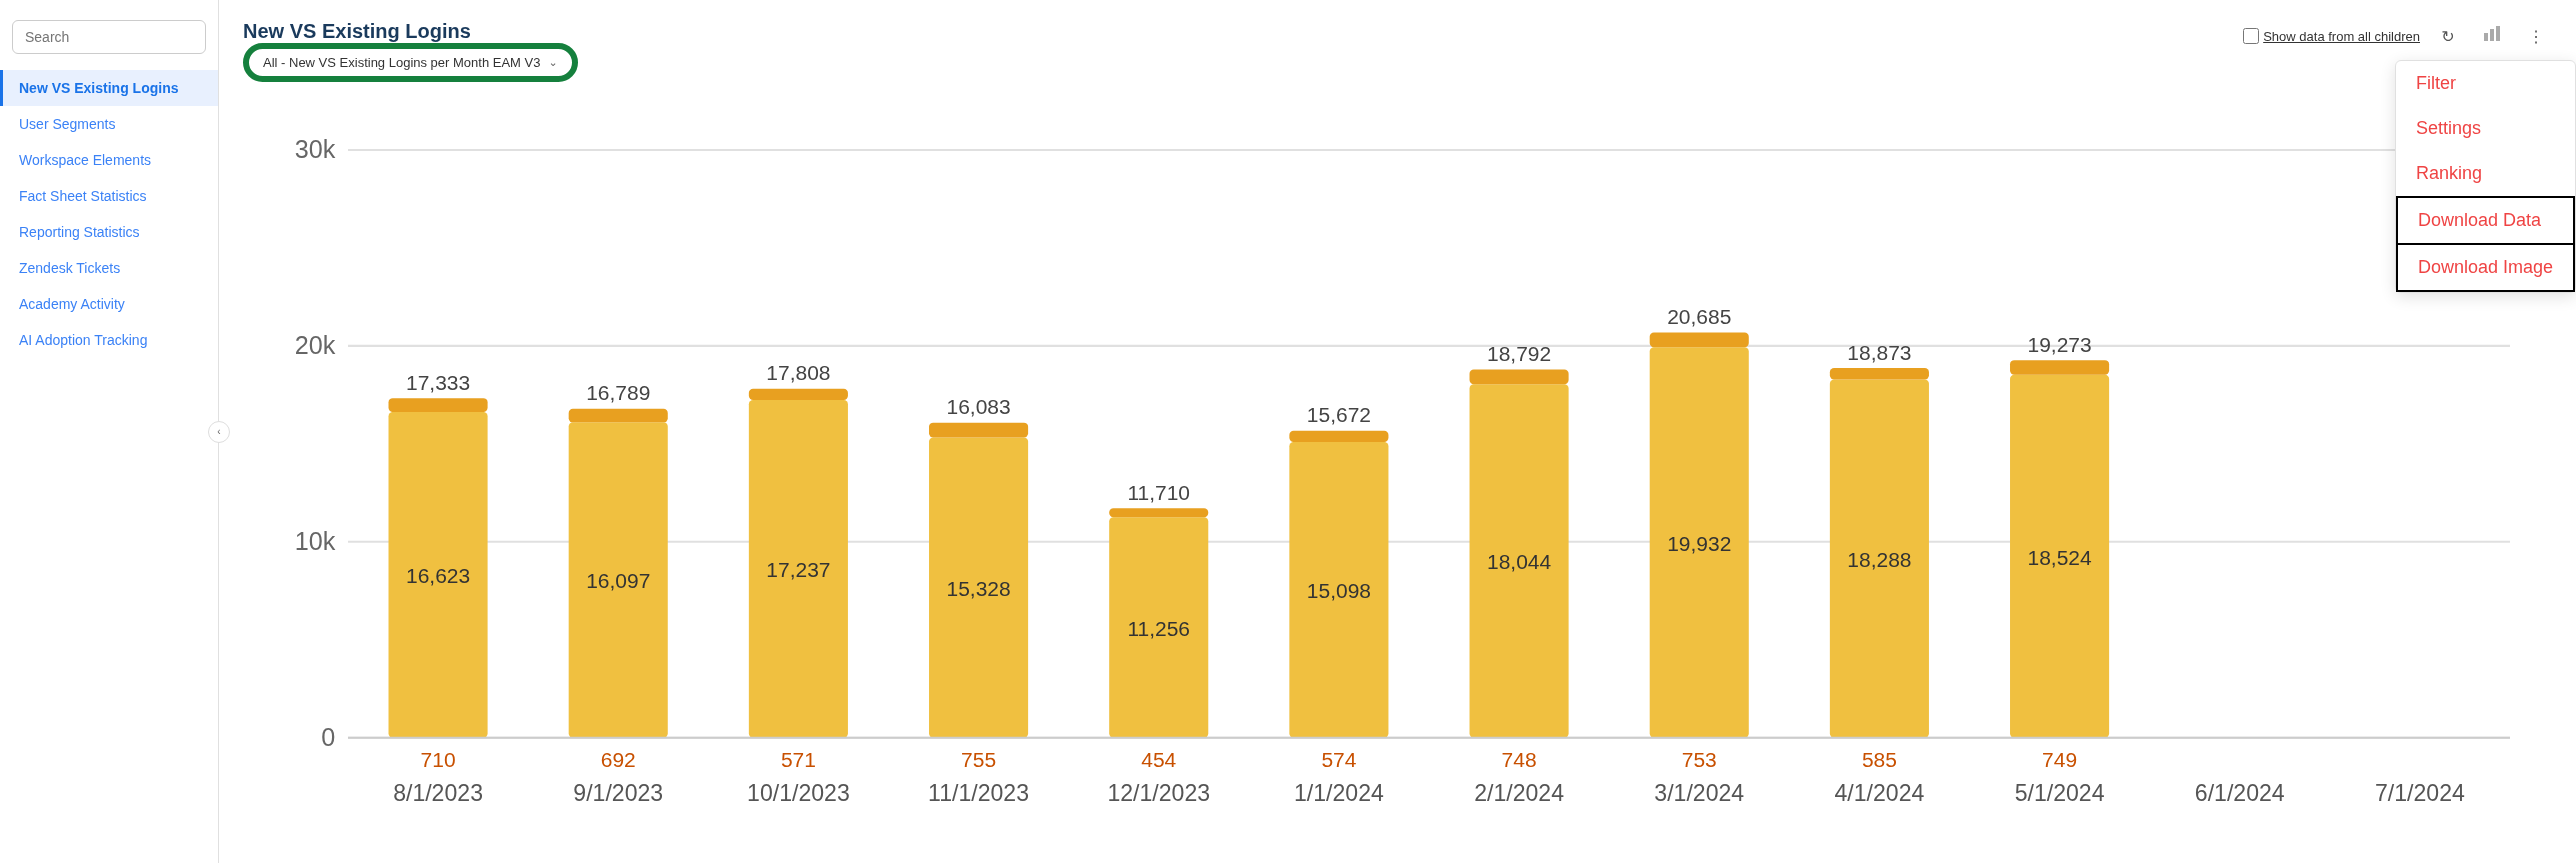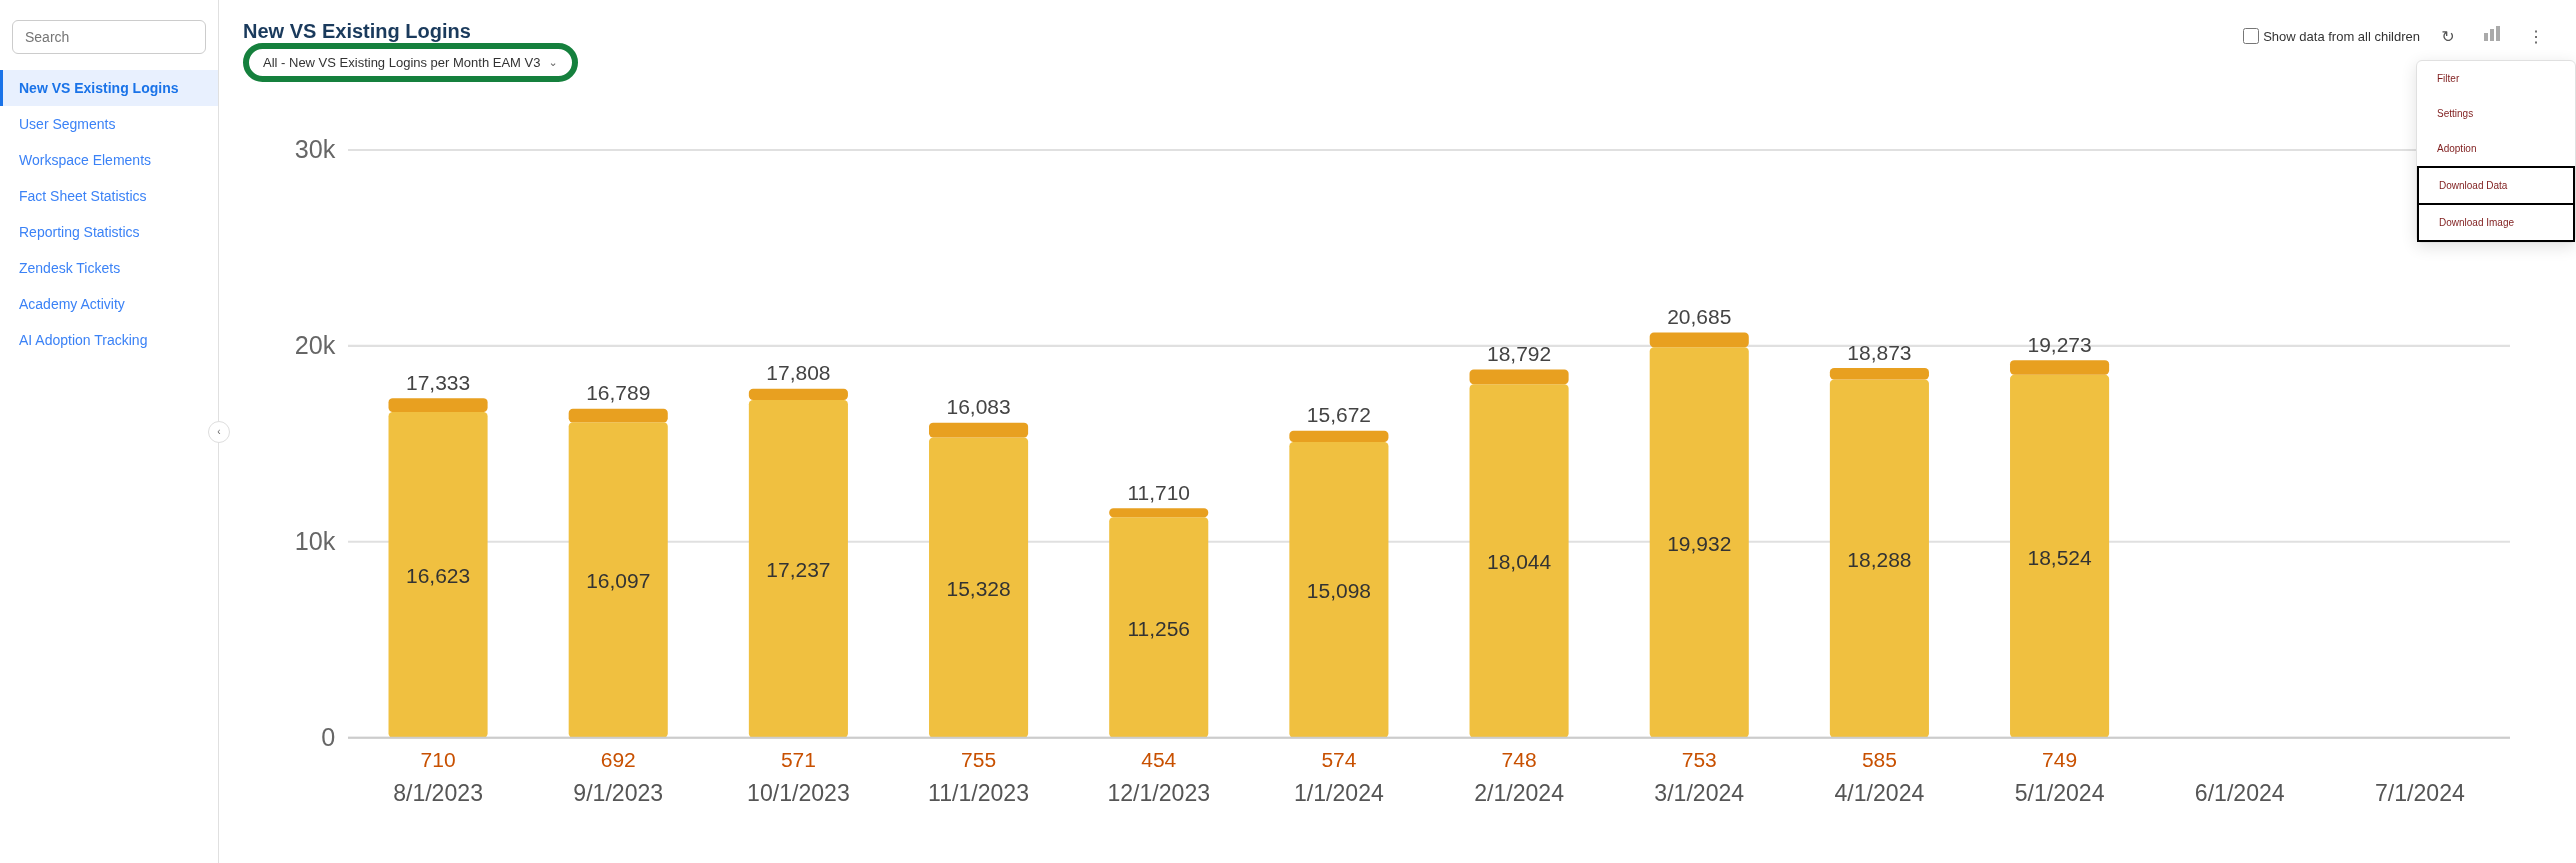--- a/index.html
+++ b/index.html
@@ -82,20 +82,21 @@
       display: flex;
       align-items: center;
       gap: 12px;
     }
     .show-children {
       display: flex;
       align-items: center;
       gap: 4px;
       font-size: 13px;
       color: #333;
+      text-decoration: underline;
     }
     .show-children input[type=checkbox] {
       width: 16px;
       height: 16px;
     }
     .icon-btn {
       width: 32px;
       height: 32px;
       border-radius: 50%;
       border: none;
@@ -140,22 +141,22 @@
       top: 60px;
       background: #fff;
       border: 1px solid #e0e0e0;
       border-radius: 6px;
       box-shadow: 0 4px 16px rgba(0,0,0,0.12);
       z-index: 100;
       min-width: 160px;
     }
     .context-menu-item {
       padding: 12px 20px;
-      font-size: 10px;
-      color: #7f1d1d;
+      font-size: 18px;
+      color: #ef4444;
       cursor: pointer;
     }
     .context-menu-item.highlighted {
       background: #fff;
       border: 2px solid #000000;
     }
     .context-menu-item.highlighted:last-child {
       border-top: none;
     }
   </style>
@@ -286,18 +287,18 @@
         <text x="951.2499999999999" y="330" text-anchor="middle" font-size="11" fill="#555">6/1/2024</text>
         <text x="1037.0833333333333" y="330" text-anchor="middle" font-size="11" fill="#555">7/1/2024</text>
         <line x1="50" x2="1080" y1="300" y2="300" stroke="#ccc" stroke-width="1"></line>
       </svg>
     
   </div>
 
   <div class="context-menu" id="context-menu-container">
   <div class="context-menu-item">Filter</div>
       <div class="context-menu-item">Settings</div>
-      <div class="context-menu-item">Adoption</div>
+      <div class="context-menu-item">Ranking</div>
       <div class="context-menu-item highlighted">Download Data</div>
       <div class="context-menu-item highlighted">Download Image</div>
     </div>
 </div>
 
 
 </body></html>

